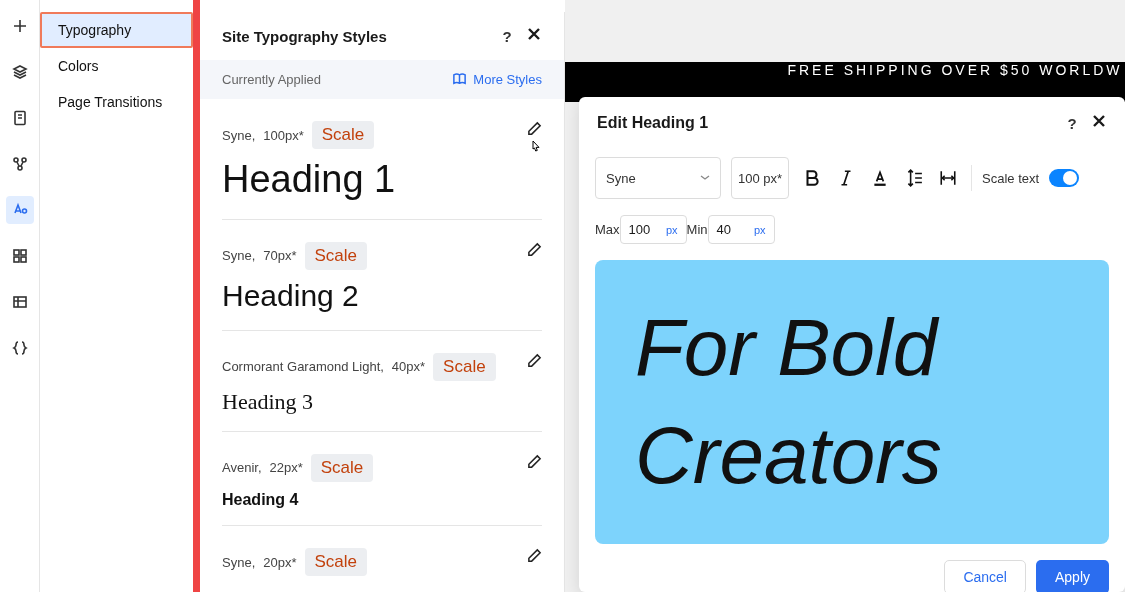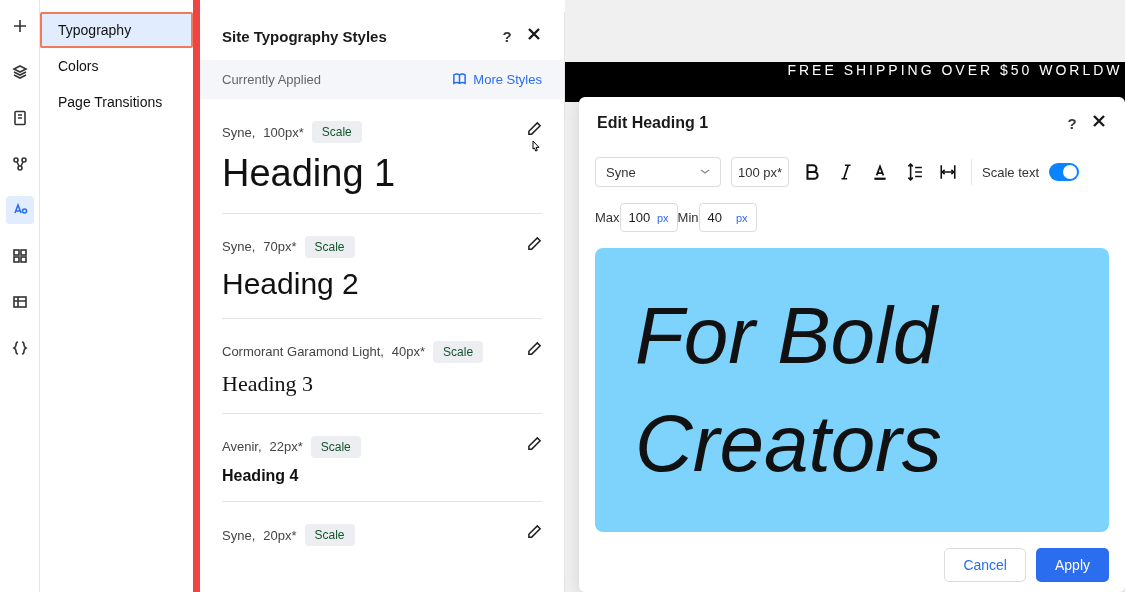--- a/index.html
+++ b/index.html
@@ -133,22 +133,22 @@
     .meta-font {
       color: #444;
     }
     .meta-size {
       color: #444;
     }
     .scale-badge {
       background: #eceef1;
       padding: 4px 10px;
       border-radius: 4px;
-      font-size: 12px;
-      color: #14532d;
+      font-size: 17px;
+      color: #c2410c;
     }
     .style-preview {
       color: #111;
       line-height: 1.2;
     }
     .h1-preview { font-size: 38px; font-weight: 500; }
     .h2-preview { font-size: 30px; font-weight: 500; }
     .h3-preview { font-size: 22px; font-family: Georgia, serif; font-weight: 300; }
     .h4-preview { font-size: 16px; font-weight: 700; }
     .edit-icon {
@@ -217,21 +217,21 @@
     }
     .edit-toolbar {
       display: flex;
       align-items: center;
       gap: 10px;
       padding: 10px 16px;
     }
     .toolbar-select, .toolbar-input {
       border: 1px solid #dcdcdc;
       border-radius: 4px;
-      padding: 14px 10px;
+      padding: 20px 10px;
       font-size: 13px;
       color: #333;
       background: #fff;
       height: 19px;
       display: flex;
       align-items: center;
       gap: 10px;
       white-space: nowrap;
     }
     .toolbar-select { width: 126px; justify-content: space-between; }
@@ -281,21 +281,21 @@
       color: #333;
     }
     .mm-input {
       border: 1px solid #dcdcdc;
       border-radius: 4px;
       padding: 6px 8px;
       font-size: 13px;
       display: flex;
       align-items: center;
       gap: 6px;
-      width: 58px;
+      width: 67px;
       justify-content: space-between;
     }
     .mm-unit {
       color: #2b6def;
       font-size: 11px;
     }
     .preview-box {
       margin: 0 16px;
       background: #7dd3fc;
       border-radius: 8px;

